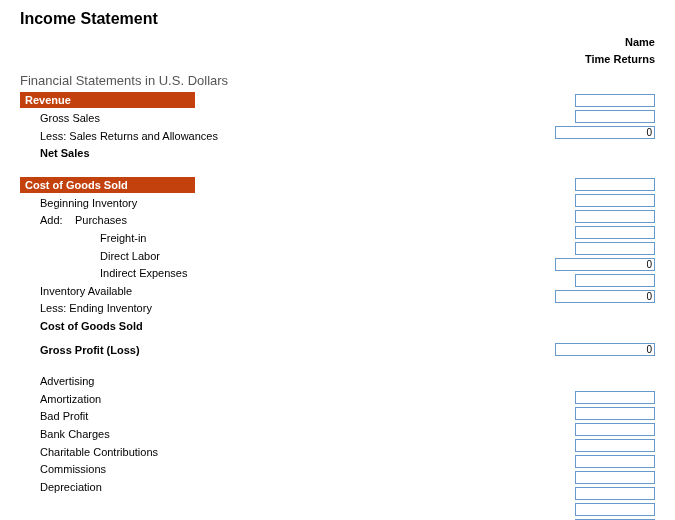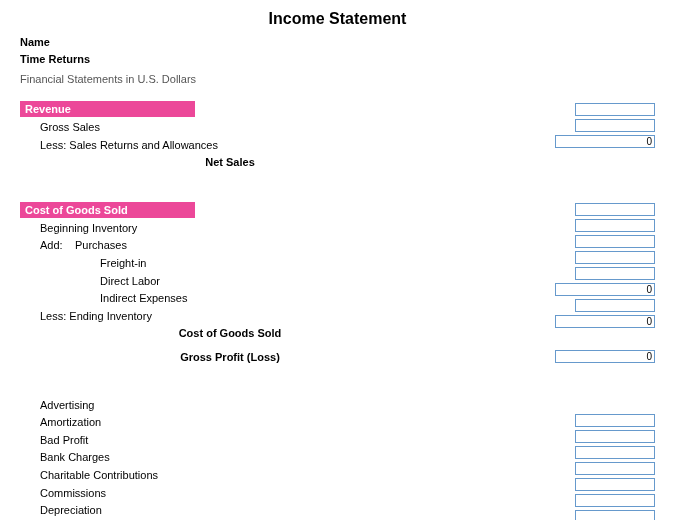--- a/index.html
+++ b/index.html
@@ -6,38 +6,38 @@
     body {
       font-family: Arial, sans-serif;
       font-size: 11px;
       background: #fff;
       color: #000;
       width: 675px;
       min-height: 520px;
       padding: 10px 20px;
     }
     .page-title {
-      text-align: center;
       font-size: 16px;
       font-weight: bold;
       margin-bottom: 6px;
     }
     .meta-label {
       font-weight: bold;
       font-size: 11px;
       line-height: 1.5;
+      text-align: right;
     }
     .financial-note {
-      font-size: 11px;
+      font-size: 13px;
       color: #555;
       margin-top: 6px;
-      margin-bottom: 16px;
+      margin-bottom: 4px;
     }
     .section-header {
-      background-color: #ec4899;
+      background-color: #c2410c;
       color: #fff;
       font-weight: bold;
       font-size: 11px;
       padding: 2px 5px;
       display: inline-block;
       min-width: 175px;
       margin-bottom: 2px;
     }
     .layout-row {
       display: flex;
@@ -51,21 +51,21 @@
       flex: 1;
       padding-left: 10px;
     }
     .line-item {
       display: flex;
       align-items: center;
       line-height: 1.6;
     }
     .line-indent-1 { padding-left: 20px; }
     .line-indent-3 { padding-left: 80px; }
-    .bold-item { font-weight: bold; justify-content: center; }
+    .bold-item { font-weight: bold; }
     .zero-val {
       font-size: 10px;
     }
     .spacer { height: 6px; }
     .col-right-area {
       display: flex;
       flex-direction: column;
     }
     .col-r-row {
       height: 16px;
@@ -84,21 +84,21 @@
       width: 100px;
       height: 13px;
       background: #fff;
       text-align: right;
       font-size: 10px;
       padding-right: 2px;
       display: flex;
       align-items: center;
       justify-content: flex-end;
     }
-    .section-gap { margin-top: 24px; }
+    .section-gap { margin-top: 8px; }
   </style>
 </head>
 <body>
 
 <div class="page-title">Income Statement</div>
 
 <div class="meta-label">Name</div>
 <div class="meta-label">Time Returns</div>
 <div class="financial-note">Financial Statements in U.S. Dollars</div>
 
@@ -147,20 +147,23 @@
     <div class="line-item line-indent-3">
       <span>Freight-in</span>
     </div>
     <div class="line-item line-indent-3">
       <span>Direct Labor</span>
     </div>
     <div class="line-item line-indent-3">
       <span>Indirect Expenses</span>
     </div>
     <div class="line-item line-indent-1">
+      <span>Inventory Available</span>
+    </div>
+    <div class="line-item line-indent-1">
       <span>Less: Ending Inventory</span>
     </div>
     <div class="line-item line-indent-1 bold-item">
       <span>Cost of Goods Sold</span>
     </div>
   </div>
   <div class="right-col">
     <div class="col-right-area">
 
       <div class="col-r-row">

